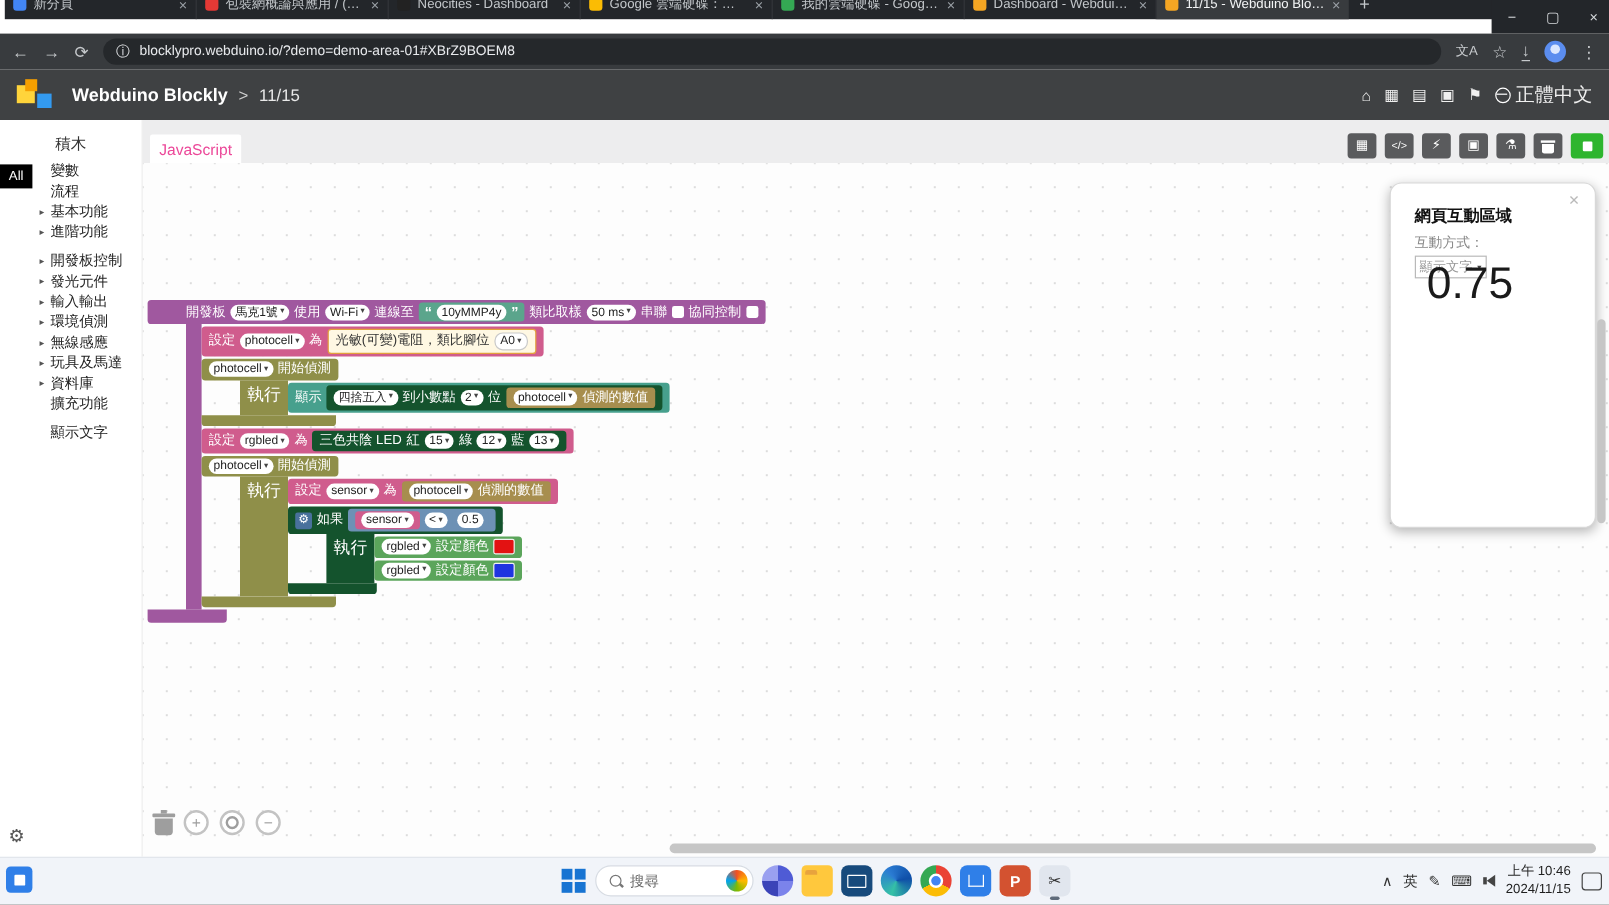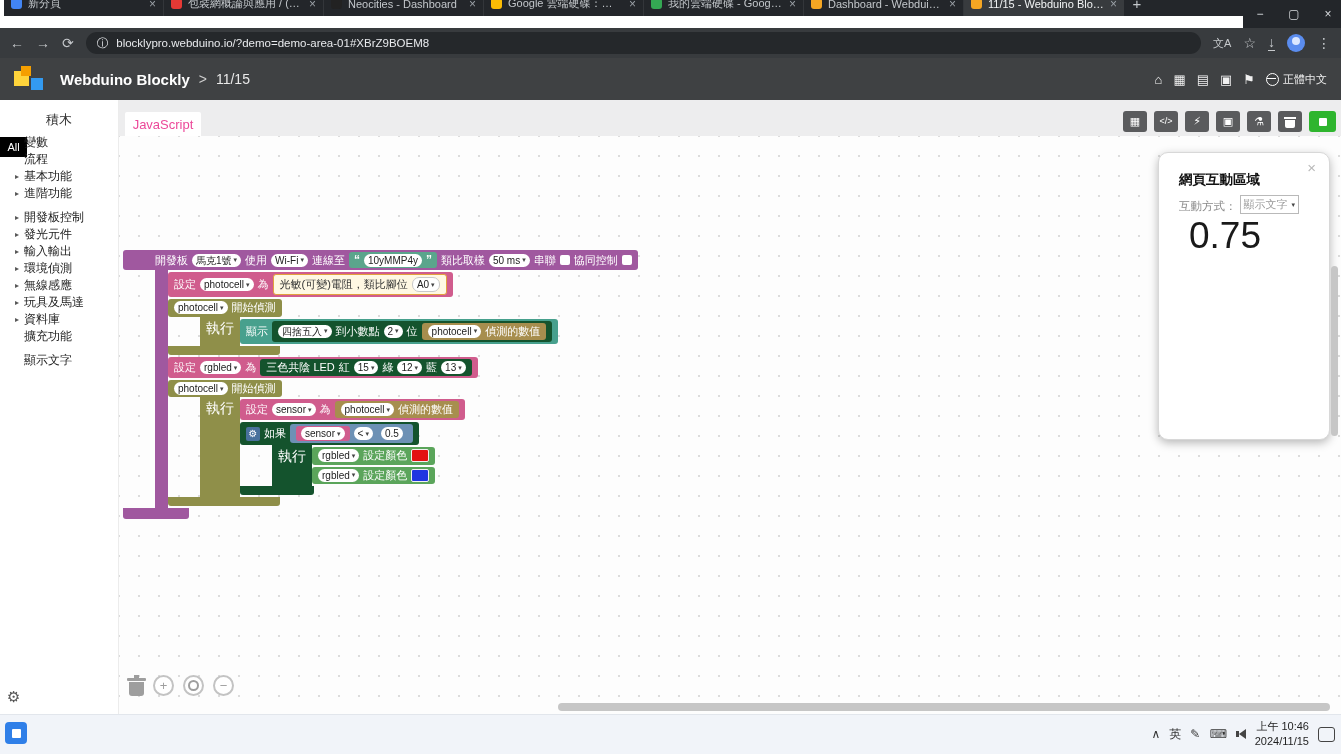--- a/index.html
+++ b/index.html
@@ -32,30 +32,30 @@
   #appheader{position:absolute;left:0;top:58px;width:1341px;height:42px;background:#3f4143;display:flex;align-items:center;color:#fff;}
   .logo{width:36px;height:26px;margin:0 10px 0 14px;position:relative;flex:none;}
   .logo i{position:absolute;display:block;}
   .l1{left:0;top:5px;width:15px;height:15px;background:#ffd43b;}
   .l2{left:7px;top:0;width:10px;height:10px;background:#f59f00;}
   .l3{left:17px;top:12px;width:12px;height:12px;background:#339af0;}
   .apptitle{font-size:15px;font-weight:bold;}
   .sep{margin:0 9px;color:#cfcfcf;font-size:14px;}
   .proj{font-size:14px;color:#e9e9e9;}
   #hdricons{margin-left:auto;margin-right:14px;display:flex;align-items:center;gap:11px;font-size:13px;color:#f0f0f0;}
-  .lang{font-size:11px;display:flex;align-items:center;gap:4px;}
+  .lang{font-size:16px;display:flex;align-items:center;gap:4px;}
   .globe{width:11px;height:11px;border:1.2px solid #fff;border-radius:50%;position:relative;display:inline-block;}
   .globe::after{content:"";position:absolute;left:0;top:4px;width:9px;height:1.2px;background:#fff;}
 
   
   #sidebar{position:absolute;left:0;top:100px;width:119px;height:614px;background:#fff;border-right:1px solid #ececec;box-sizing:border-box;}
   #bloktitle{position:absolute;left:46px;top:111px;font-size:13px;color:#333;}
   #alltab{position:absolute;left:0;top:137px;width:27px;height:20px;background:#000;color:#fff;font-size:11px;
           display:flex;align-items:center;justify-content:center;}
-  #cats{position:absolute;left:15px;top:134px;font-size:12px;color:#222;}
+  #cats{position:absolute;left:33px;top:134px;font-size:12px;color:#222;}
   .cat{height:17px;display:flex;align-items:center;}
   .cat .arr{font-size:8px;color:#555;width:9px;flex:none;}
   .cat.mt{margin-top:7px;}
   #sbgear{position:absolute;left:7px;top:688px;font-size:15px;color:#555;}
 
   
   #wsstrip{position:absolute;left:119px;top:100px;width:1222px;height:36px;background:#ededee;}
   #jstab{position:absolute;left:125px;top:112px;width:76px;height:24px;background:#fff;font-size:13px;color:#ec4899;
          display:flex;align-items:center;justify-content:center;border-radius:2px 2px 0 0;}
   #wsbtns{position:absolute;right:5px;top:111px;display:flex;gap:7px;align-items:center;}
@@ -101,21 +101,21 @@
   .dotc{width:7px;height:7px;border:2px solid #9e9e9e;border-radius:50%;}
   .bigtrash{position:relative;width:15px;height:14px;background:#9e9e9e;border-radius:0 0 3px 3px;margin-top:6px;}
   .bigtrash::before{content:"";position:absolute;left:-2px;top:-4px;width:19px;height:3px;background:#9e9e9e;border-radius:1px;}
   .bigtrash::after{content:"";position:absolute;left:5px;top:-7px;width:5px;height:3px;background:#9e9e9e;}
 
   
   #panel{position:absolute;left:1158px;top:152px;width:170px;height:286px;background:#fff;border:1px solid #d8d8d8;
          border-radius:10px;box-shadow:0 3px 10px rgba(0,0,0,0.28);}
   #pclose{position:absolute;right:13px;top:6px;color:#b9b9b9;font-size:15px;}
   #ptitle{position:absolute;left:20px;top:18px;font-size:13.5px;font-weight:bold;color:#111;}
-  #pmode{position:absolute;left:20px;top:42px;font-size:11.5px;color:#888;display:flex;align-items:flex-end;gap:3px;}
+  #pmode{position:absolute;left:20px;top:42px;font-size:11.5px;color:#888;display:flex;align-items:flex-start;gap:3px;flex-direction:column;}
   .sel{border:1px solid #b9b9b9;background:#fff;color:#999;font-size:11px;padding:1px 3px;display:inline-flex;
        gap:4px;align-items:center;}
   #pvalue{position:absolute;left:30px;top:62px;font-size:37px;font-family:Liberation Sans, sans-serif;color:#1a1a1a;}
 
   
   #vthumb{position:absolute;left:1331px;top:266px;width:7px;height:170px;background:#c6c6c6;border-radius:4px;}
   #hthumb{position:absolute;left:558px;top:703px;width:772px;height:8px;background:#c6c6c6;border-radius:4px;}
 
   
   #taskbar{position:absolute;left:0;top:714px;width:1341px;height:40px;background:#f1f4f9;border-top:1px solid #e2e6ec;box-sizing:border-box;}
@@ -535,20 +535,45 @@
     <div id="pvalue">0.75</div>
   </div>
 
   <div id="vthumb"></div>
   <div id="hthumb"></div>
 
   <div id="taskbar"></div>
   <div id="tbcorner">
       <i></i>
     </div>
+  <div id="tbcenter">
+    <span class="winlogo">
+        <i></i>
+        <i></i>
+        <i></i>
+        <i></i>
+      </span>
+    <span class="searchbox">
+      <span class="mag"></span>
+      <span>搜尋</span>
+      <span class="bingdot"></span>
+    </span>
+    <span class="tbicon ic-teams"></span>
+    <span class="tbicon ic-folder"></span>
+    <span class="tbicon ic-mail">
+        <i></i>
+      </span>
+    <span class="tbicon ic-edge"></span>
+    <span class="tbicon ic-chrome"></span>
+    <span class="tbicon ic-store">
+        <i></i>
+      </span>
+    <span class="tbicon ic-ppt">P</span>
+    <span class="tbicon ic-snip">✂</span>
+  </div>
   <div id="tbtray">
     <span>∧</span>
     <span>英</span>
     <span>✎</span>
     <span>⌨</span>
     <span class="spk">
         <span class="sq"></span>
         <span class="tri"></span>
       </span>
     <span class="tclock">

